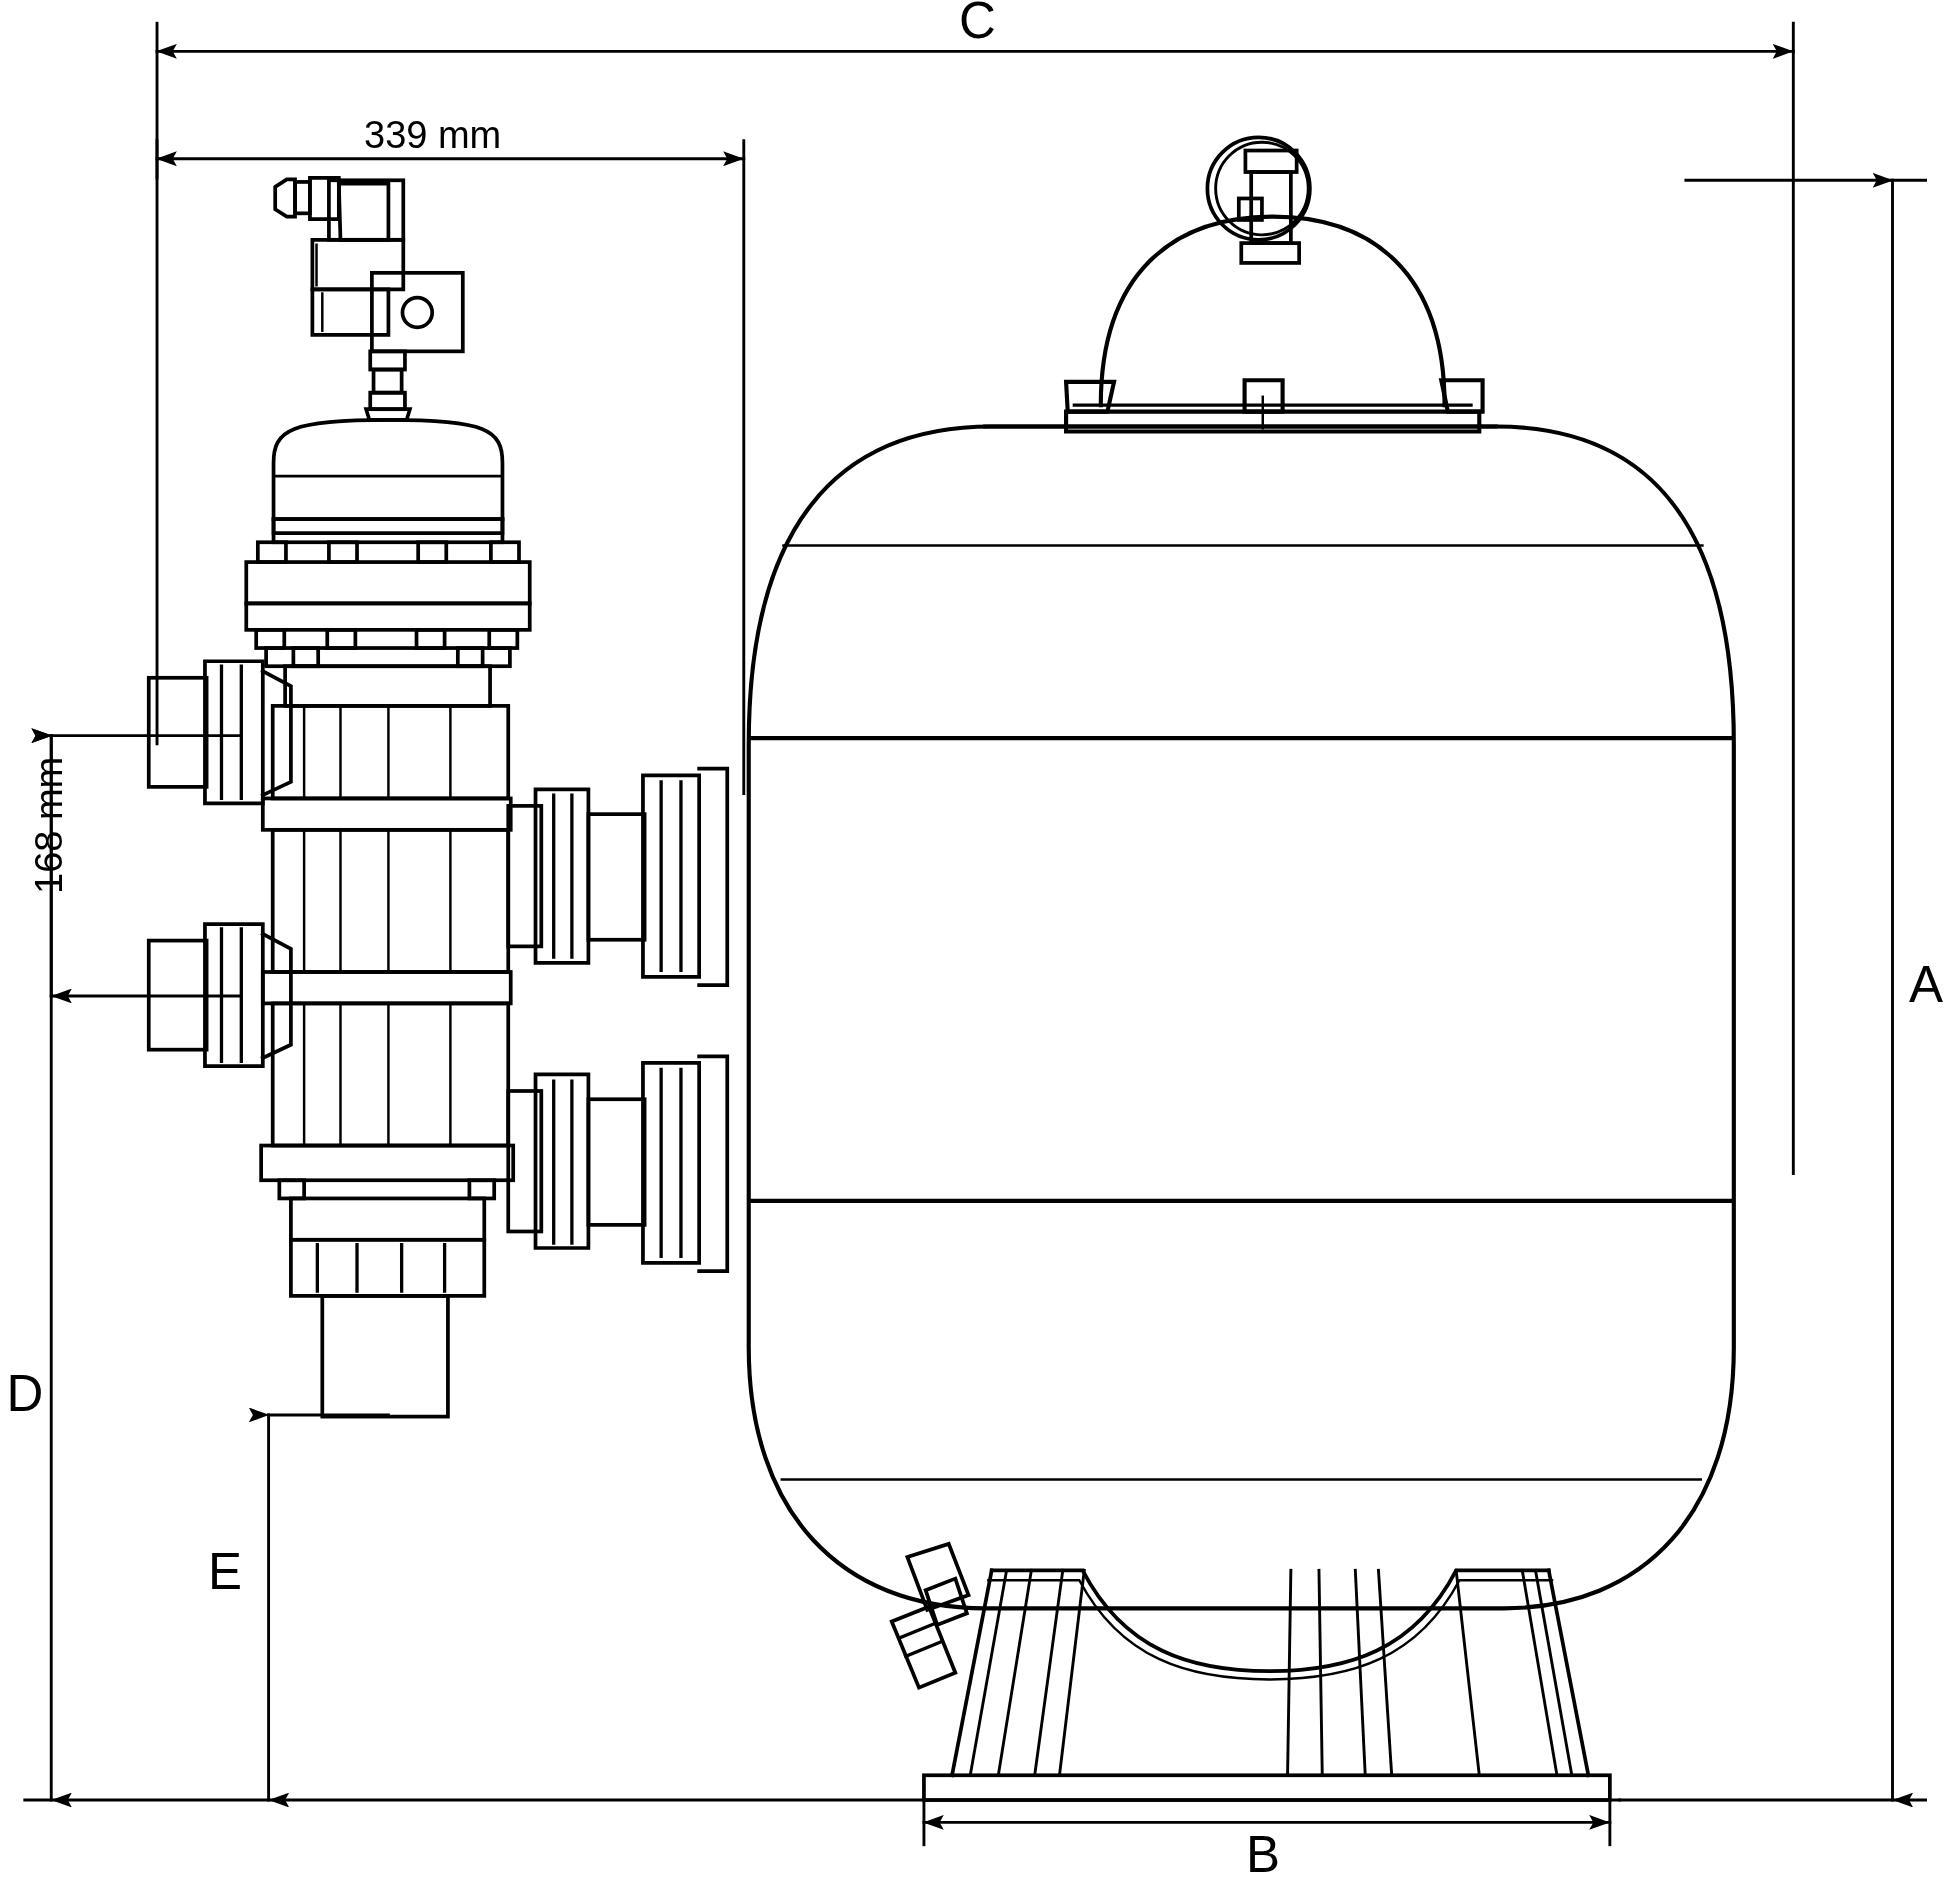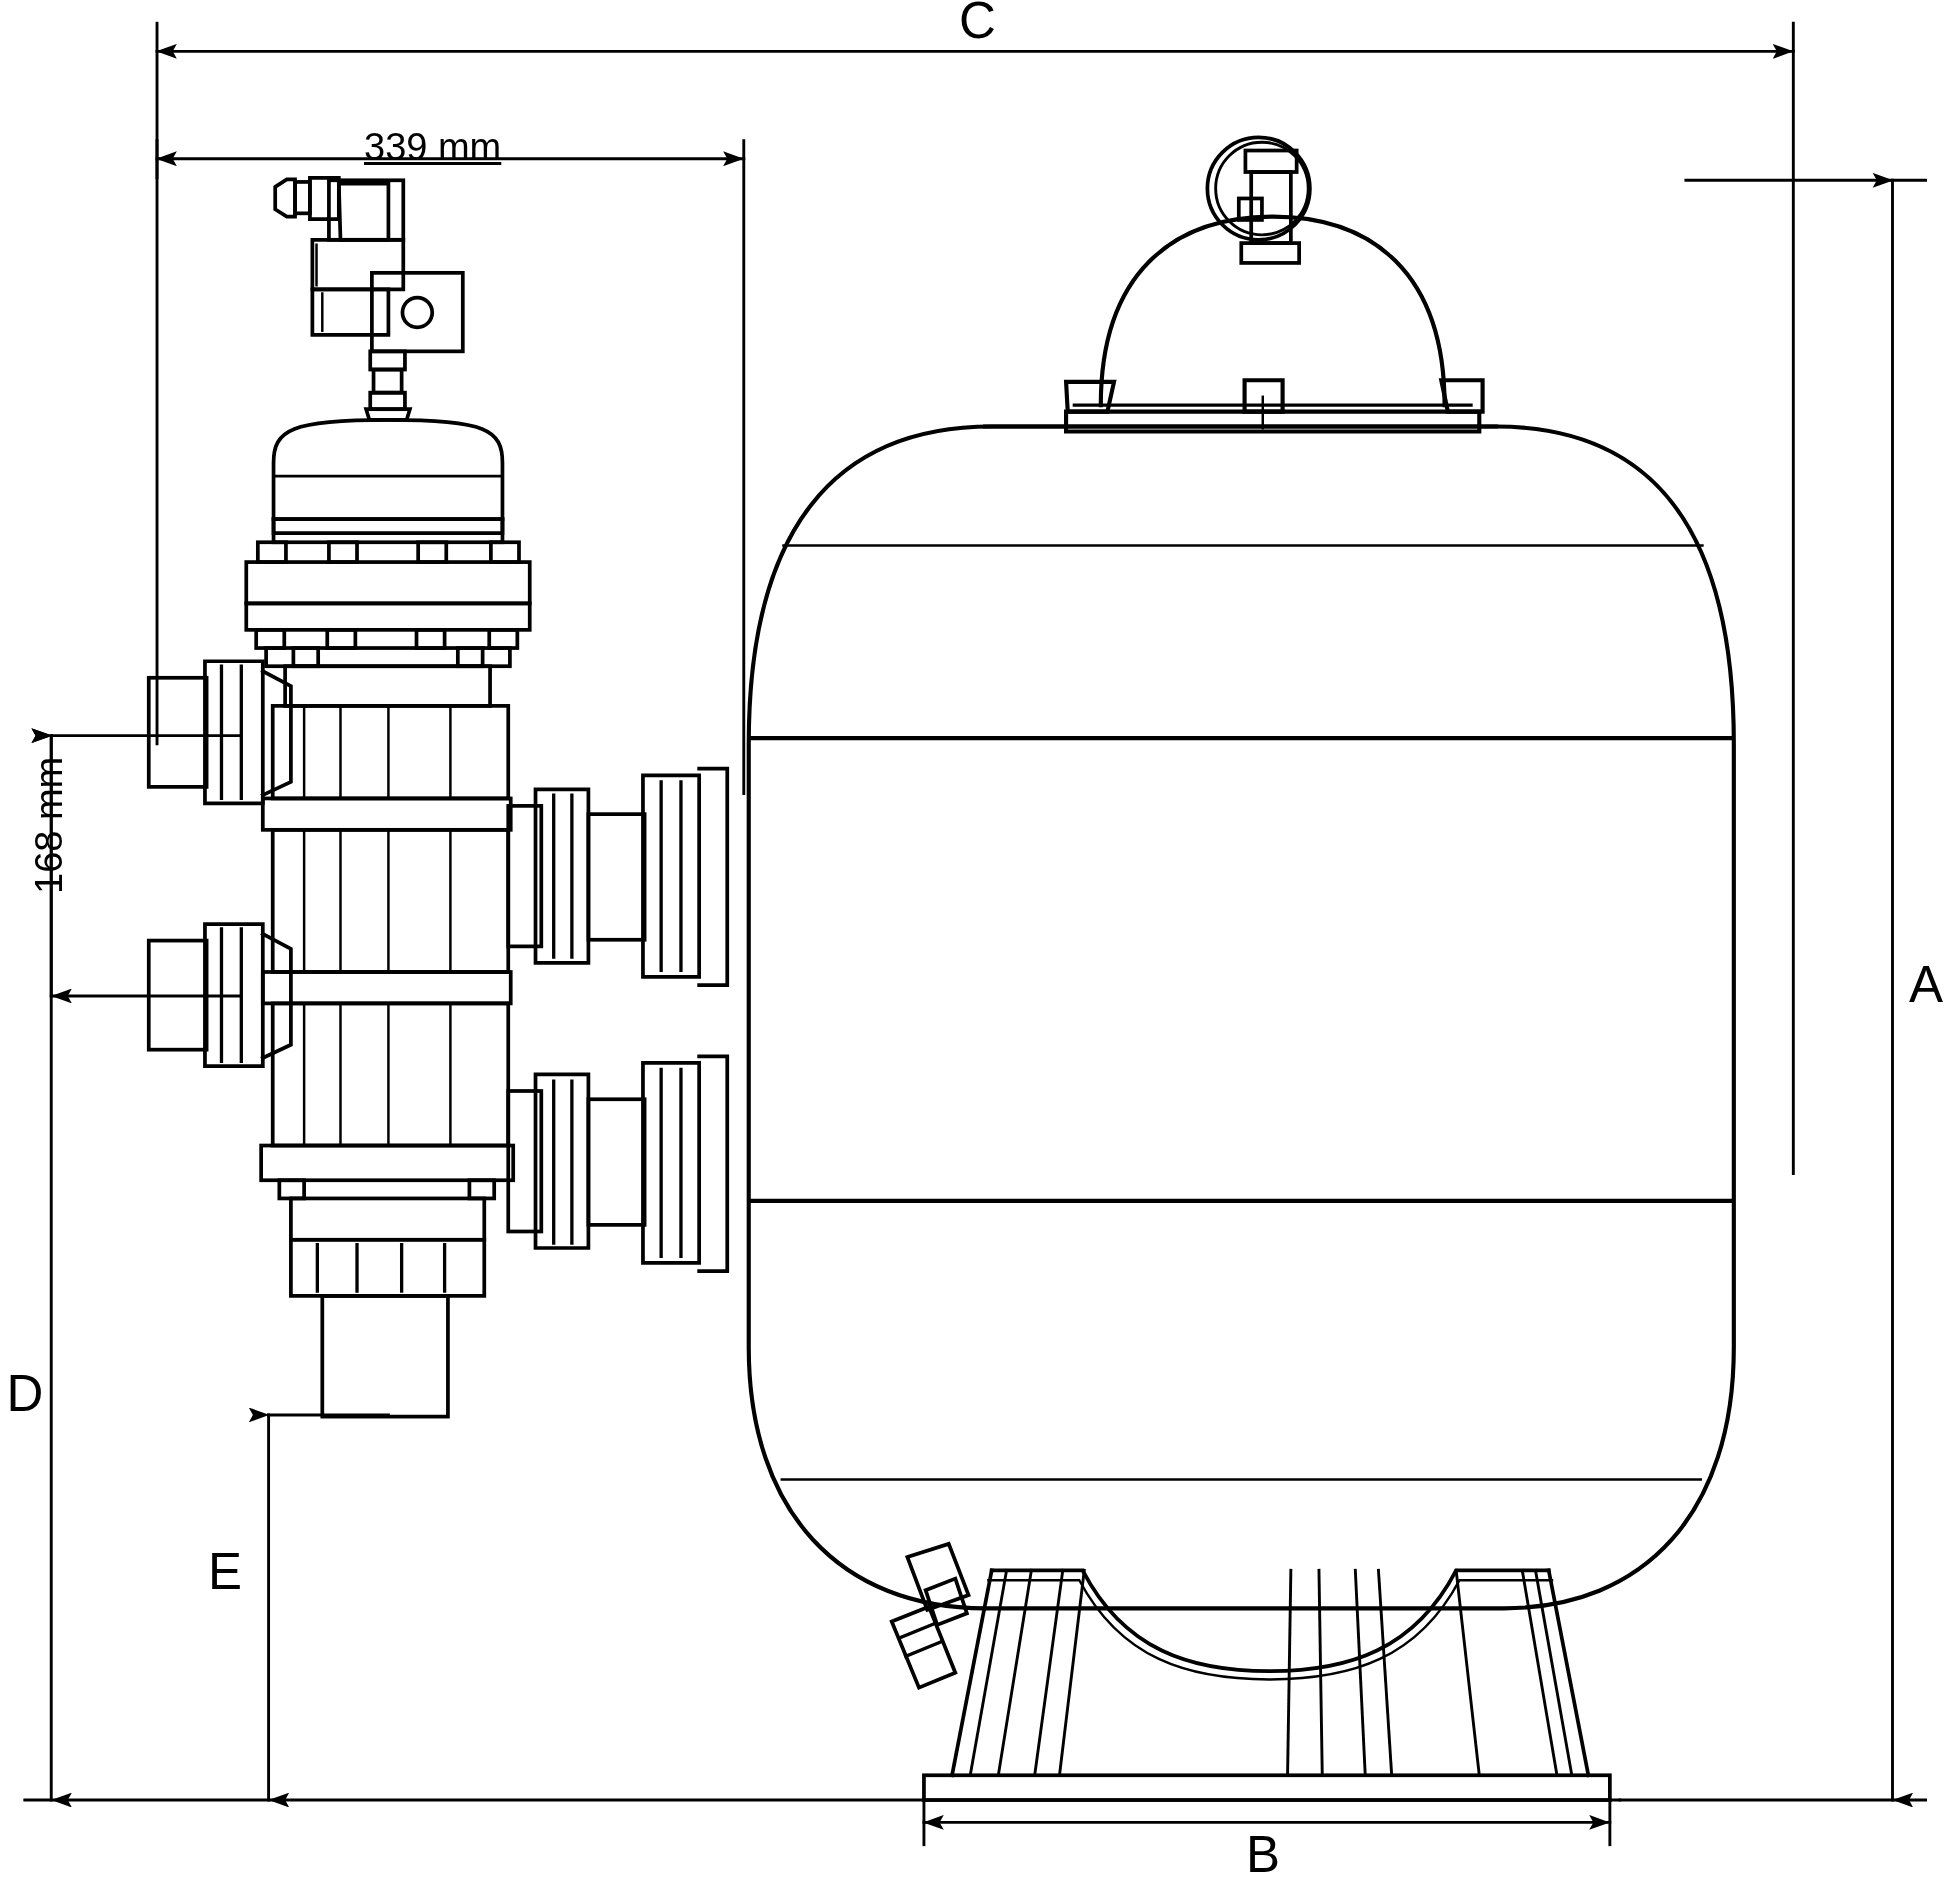--- a/index.html
+++ b/index.html
@@ -281,21 +281,21 @@
         <path d="M1762,1900 L1790,2148" stroke-width="3.5"></path>
         <path d="M1842,1900 L1884,2148" stroke-width="3.5"></path>
         <path d="M1858,1900 L1902,2148" stroke-width="3.5"></path>
       </g>
 
     </g>
   </svg>
 
   <div class="dimlabel lbl-letter" style="left:959px; top:-5px;">C</div>
 
-  <div class="dimlabel lbl-mm" style="left:364px; top:128px;text-decoration:underline;">339 mm</div>
+  <div class="dimlabel lbl-mm" style="left:364px; top:116px;">339 mm</div>
 
   <div class="dimlabel lbl-mm rot90" style="left:30px; top:894px;">168 mm</div>
 
   <div class="dimlabel lbl-letter" style="left:1909px; top:959px;">A</div>
 
   <div class="dimlabel lbl-letter" style="left:6.6px; top:1368px;">D</div>
 
   <div class="dimlabel lbl-letter" style="left:208px; top:1546px;">E</div>
 
   <div class="dimlabel lbl-letter" style="left:1246px; top:1829px;">B</div>

